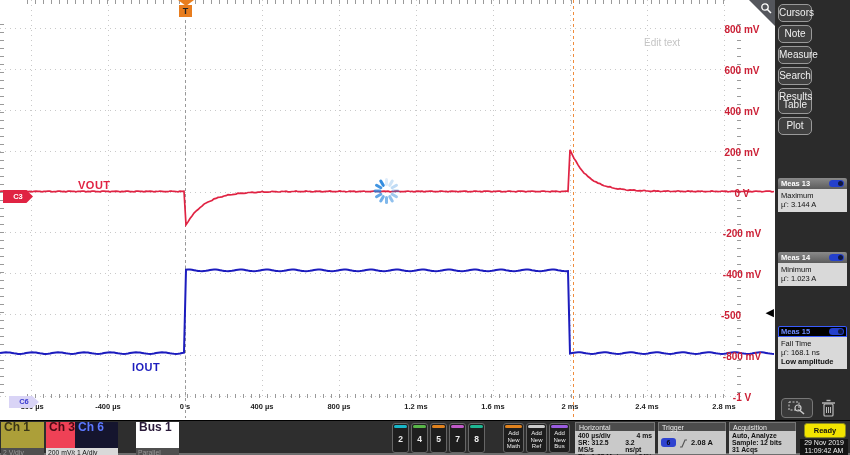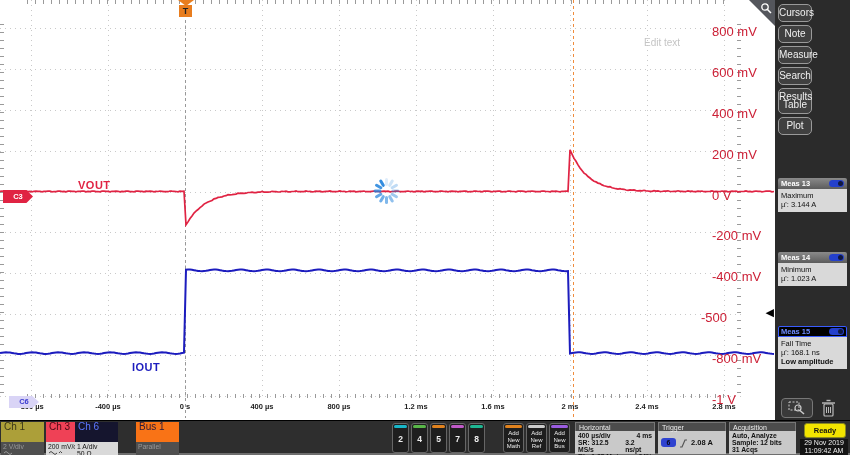--- a/index.html
+++ b/index.html
@@ -14,22 +14,22 @@
   .gridh { position:absolute; left:0; width:741px; height:1px;
     background:repeating-linear-gradient(to right,#c9c9c9 0 1px,transparent 1px 5px); }
   .tickcol { position:absolute; width:4px;
     background:repeating-linear-gradient(to bottom,#9a9a9a 0 1px,transparent 1px 8px); }
   .tickrow { position:absolute; height:4px;
     background:repeating-linear-gradient(to right,#9a9a9a 0 1px,transparent 1px 8px); }
   .dash-gray { position:absolute; left:185px; top:20px; height:398px; width:1px;
     background:repeating-linear-gradient(to bottom,#999 0 3px,transparent 3px 6px); }
   .dash-orange { position:absolute; left:573px; top:0; height:418px; width:1px;
     background:repeating-linear-gradient(to bottom,#f08c3c 0 3px,transparent 3px 6px); }
-  .ylab { position:absolute; right:3px; width:60px; text-align:left;
-    font-size:13px; font-weight:normal; color:#cc2036; }
+  .ylab { position:absolute; right:3px; width:60px; text-align:center;
+    font-size:10px; font-weight:bold; color:#cc2036; }
   .xlab { position:absolute; top:402px; width:60px; text-align:center;
     font-size:7.5px; font-weight:bold; color:#222; }
   #wave { position:absolute; left:0; top:0; }
   .trace-label { position:absolute; font-size:11px; font-weight:bold; letter-spacing:.5px; }
   #vout-label { left:78px; top:179px; color:#e02343; }
   #iout-label { left:88px; top:361px; color:#1c1cbe;margin-left:44px; }
   .chan-tag { position:absolute; font-size:7.5px; font-weight:bold; width:30px; height:13px;
     line-height:13px; text-align:center;
     clip-path:polygon(0 0,78% 0,100% 50%,78% 100%,0 100%); }
   #c3-tag { left:3px; top:190px; background:#e02343; color:#fff; }
@@ -63,21 +63,21 @@
   .meas-bd { background:#d9d9d9; color:#111; font-size:7.5px; line-height:9px; padding:2px 3px 3px; }
   .meas-bd .b3 { font-weight:bold; }
   #br-btns { position:absolute; bottom:2px; left:6px; width:69px; display:flex; align-items:center; gap:8px; }
   #zoom-sel-btn { width:32px; height:20px; background:#3a3a3a; border:1px solid #777;
     border-radius:4px; display:flex; align-items:center; justify-content:center; }
 
   
   #bottombar { position:absolute; left:0; top:420px; width:850px; height:35px; background:#2e2e2e;
     border-top:1px solid #000; border-bottom:2px solid #6e6e6e; }
   .chbadge { position:absolute; top:1px; width:43px; height:32px; font-size:6.8px; }
-  .chbadge .hd { height:20px; font-size:10px; font-weight:normal; line-height:10px; padding-left:3px; }
+  .chbadge .hd { height:26px; font-size:12px; font-weight:bold; line-height:10px; padding-left:3px; }
   .chbadge .bd { height:22px; padding:1px 2px; line-height:7px; }
   .chbadge.on .bd { background:#d9d9d9; color:#111; }
   .chbadge.off .bd { background:#4f4f4f; color:#999; }
   .numbtn { position:absolute; top:2px; width:17px; height:30px; background:#1e1e1e;
     border:1px solid #666; border-radius:3px; color:#eee; font-size:8.5px; font-weight:bold;
     text-align:center; }
   .numbtn i { display:block; height:3px; border-radius:2px; margin:1px 1px 6px; }
   .addbtn { position:absolute; top:2px; width:21px; height:30px; background:#1e1e1e;
     border:1px solid #666; border-radius:3px; color:#eee; font-size:6px; line-height:6.5px;
     text-align:center; }
@@ -278,21 +278,21 @@
     </div>
     <div class="chbadge on" style="left:75px">
       <div class="hd" style="background: rgb(21, 21, 46); color: rgb(92, 120, 255);">Ch 6</div>
       <div class="bd">
         <div>1 A/div</div>
         <div>50 Ω</div>
         <div>350 MHz</div>
       </div>
     </div>
     <div class="chbadge off" style="left:136px">
-      <div class="hd" style="color: rgb(42, 26, 58); background: #f97316;">Bus 1</div>
+      <div class="hd" style="color: rgb(42, 26, 58); background: #ffffff;">Bus 1</div>
       <div class="bd">
         <div>Parallel</div>
       </div>
     </div>
 
     <div class="numbtn" style="left:392px">
       <i style="background: rgb(24, 182, 200);"></i><span>2</span></div>
     <div class="numbtn" style="left:411px">
       <i style="background: rgb(88, 182, 72);"></i><span>4</span></div>
     <div class="numbtn" style="left:430px">

